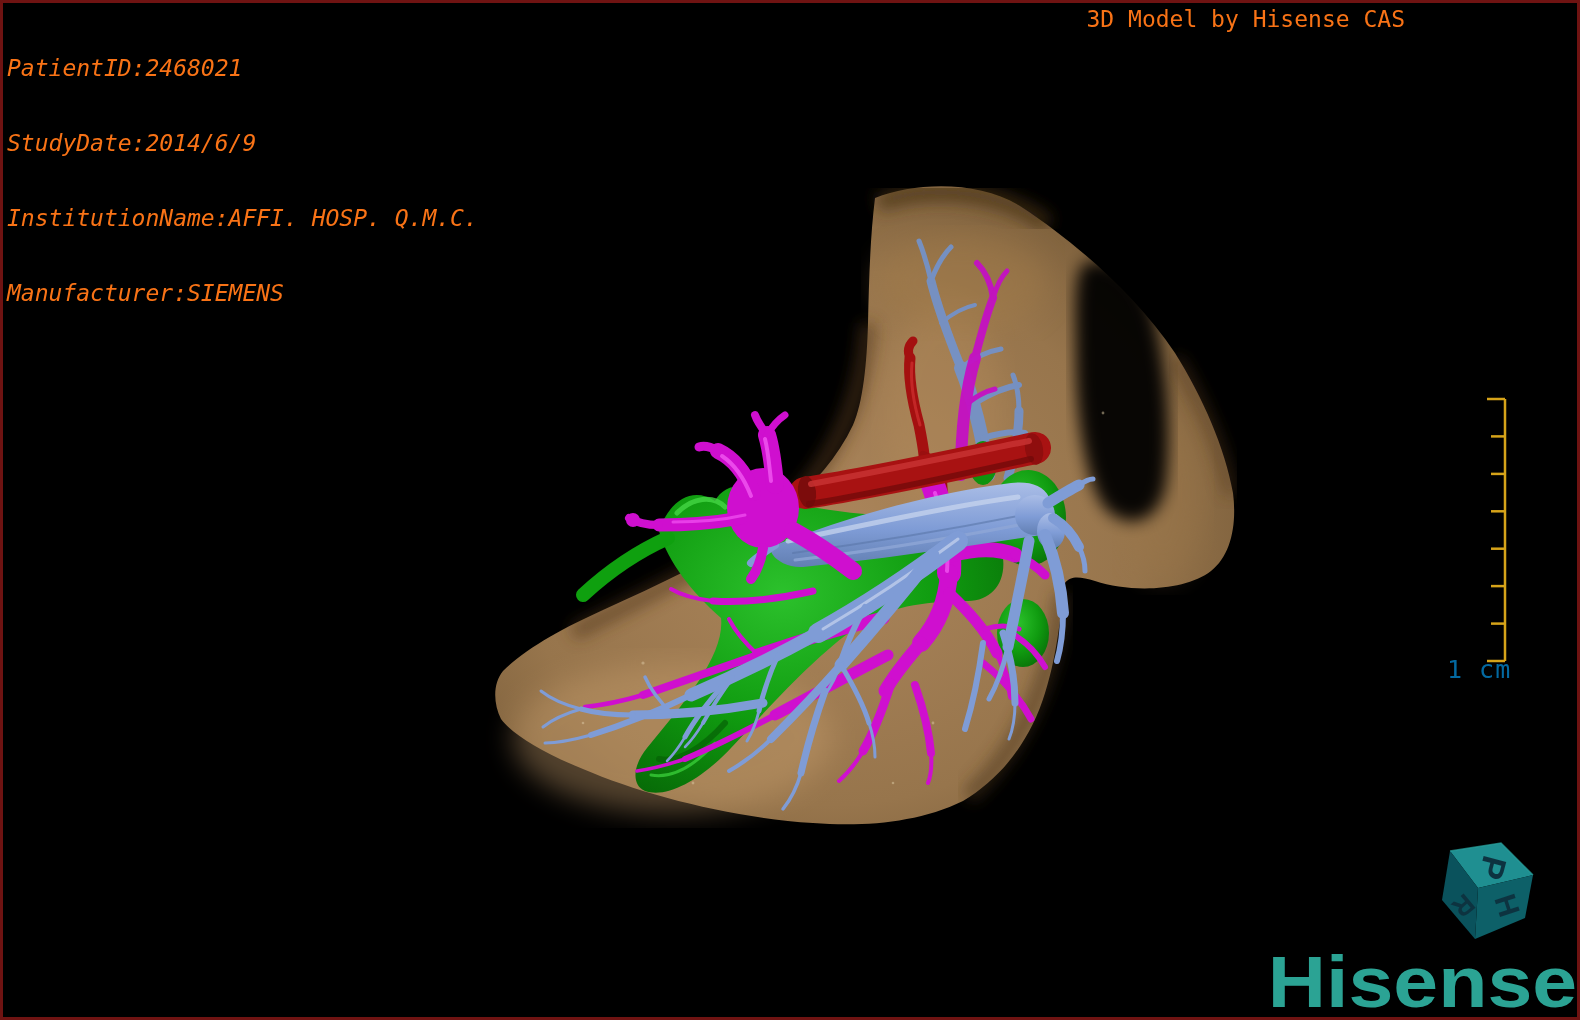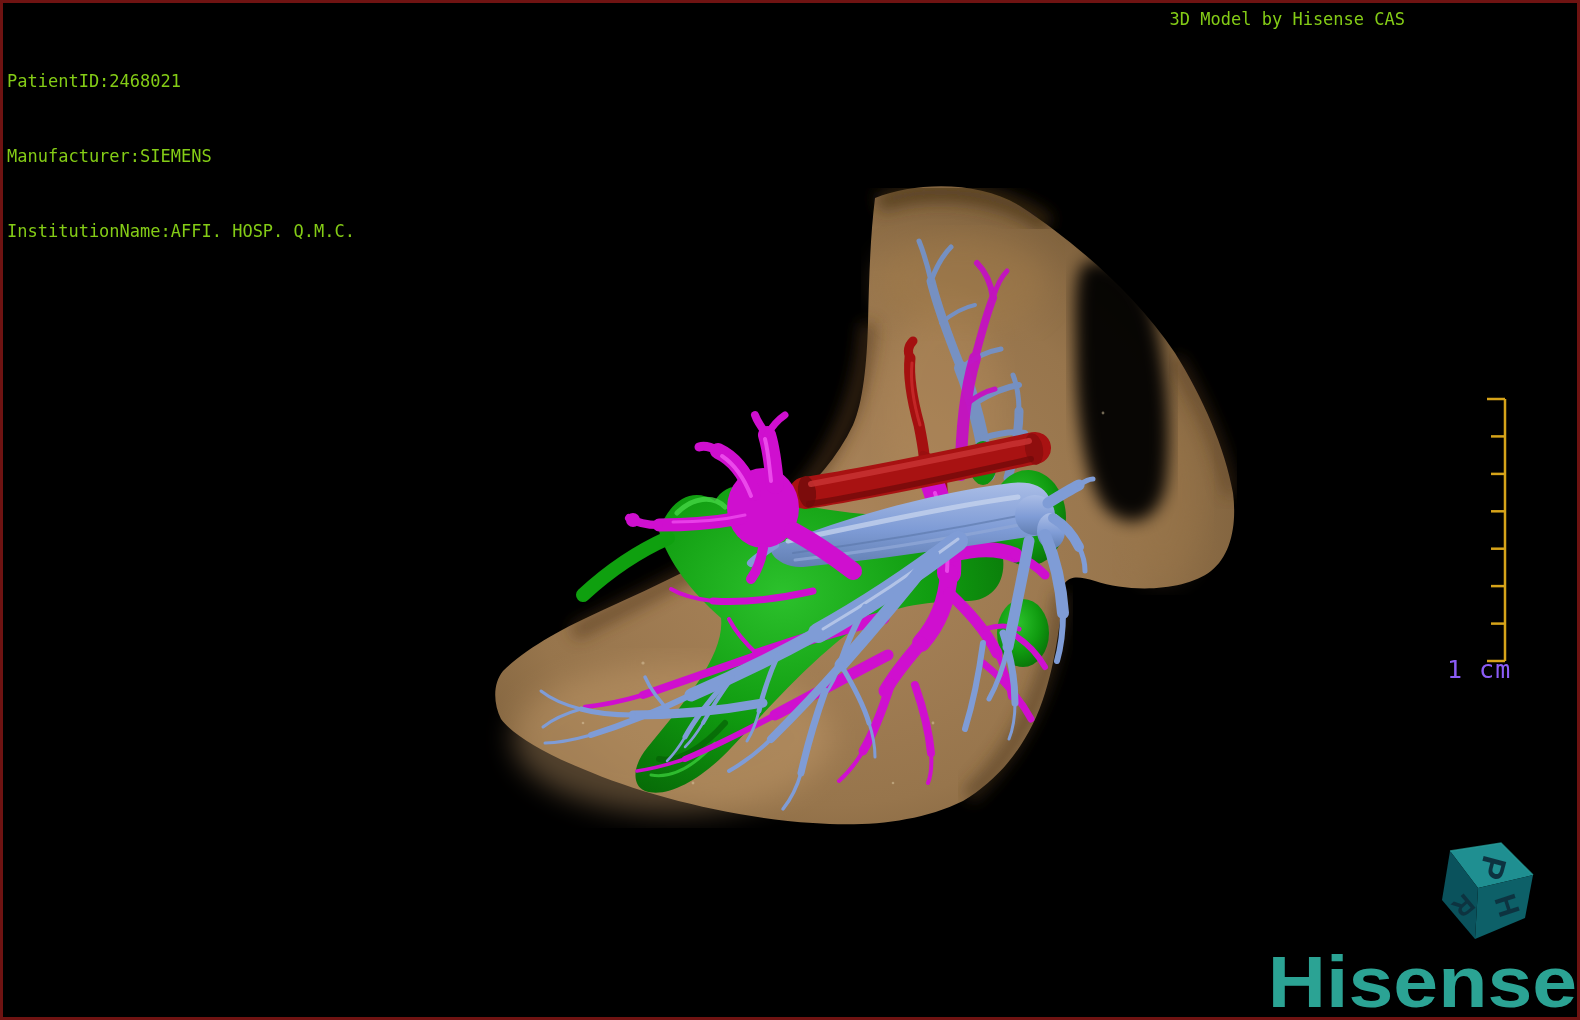--- a/index.html
+++ b/index.html
@@ -1,26 +1,26 @@
 <!DOCTYPE html>
 <html><head>
 <meta charset="utf-8">
 <style>
   html,body{margin:0;padding:0;background:#111;}
   #screen{
     position:relative;width:1580px;height:1020px;background:#000;
     border:3px solid #6f1312;box-sizing:border-box;overflow:hidden;
     font-family:"DejaVu Sans Mono",monospace;
   }
-  .ovl{position:absolute;color:#84cc16;font-size:17px;line-height:25px;white-space:pre;
+  .ovl{position:absolute;color:#f97316;font-size:23px;line-height:25px;white-space:pre;
        font-family:"DejaVu Sans Mono",monospace;}
-  #patient-block{left:4px;top:16px;}
+  #patient-block{left:4px;top:3px;font-style:italic;}
   #watermark{right:172px;top:4px;}
   #volume-line{left:5px;top:972px;}
-  #scale-label{left:1444px;top:654px;color:#8b5cf6;font-size:25px;letter-spacing:1px;}
+  #scale-label{left:1444px;top:654px;color:#0369a1;font-size:25px;letter-spacing:1px;}
   #logo{
     position:absolute;right:0px;bottom:-6px;color:#2ba394;
     font-family:"Liberation Sans",sans-serif;font-weight:bold;
     font-size:72px;letter-spacing:0px;transform:scaleX(1.12);transform-origin:right bottom;
   }
   #viewport3d{position:absolute;left:0;top:0;width:1580px;height:1020px;}
   svg{display:block}
 </style>
 </head>
 <body>
@@ -224,22 +224,23 @@
           <path d="M308 318 C306 300 305 287 302 276" stroke="#f054f0" stroke-width="4" opacity="0.85"></path>
           <path d="M282 352 C260 357 234 359 210 359" stroke="#ee4bee" stroke-width="3" opacity="0.8"></path>
         </g>
 
       </g>
     </svg>
   </div>
 
   <div id="patient-block" class="ovl">
     <div>PatientID:2468021</div>
+    <div>StudyDate:2014/6/9</div>
+    <div>InstitutionName:AFFI. HOSP. Q.M.C.</div>
     <div>Manufacturer:SIEMENS</div>
-    <div>InstitutionName:AFFI. HOSP. Q.M.C.</div>
   </div>
 
   <div id="watermark" class="ovl">3D Model by Hisense CAS</div>
 
 
   <svg style="position:absolute;left:1466px;top:388px;" width="60" height="300" viewBox="0 0 60 300">
     <g stroke="#d6a319" stroke-width="2.5" fill="none">
       <line x1="36" y1="8" x2="36" y2="270"></line>
       <line x1="18" y1="8" x2="36" y2="8"></line>
       <line x1="22" y1="45.4" x2="36" y2="45.4"></line>

